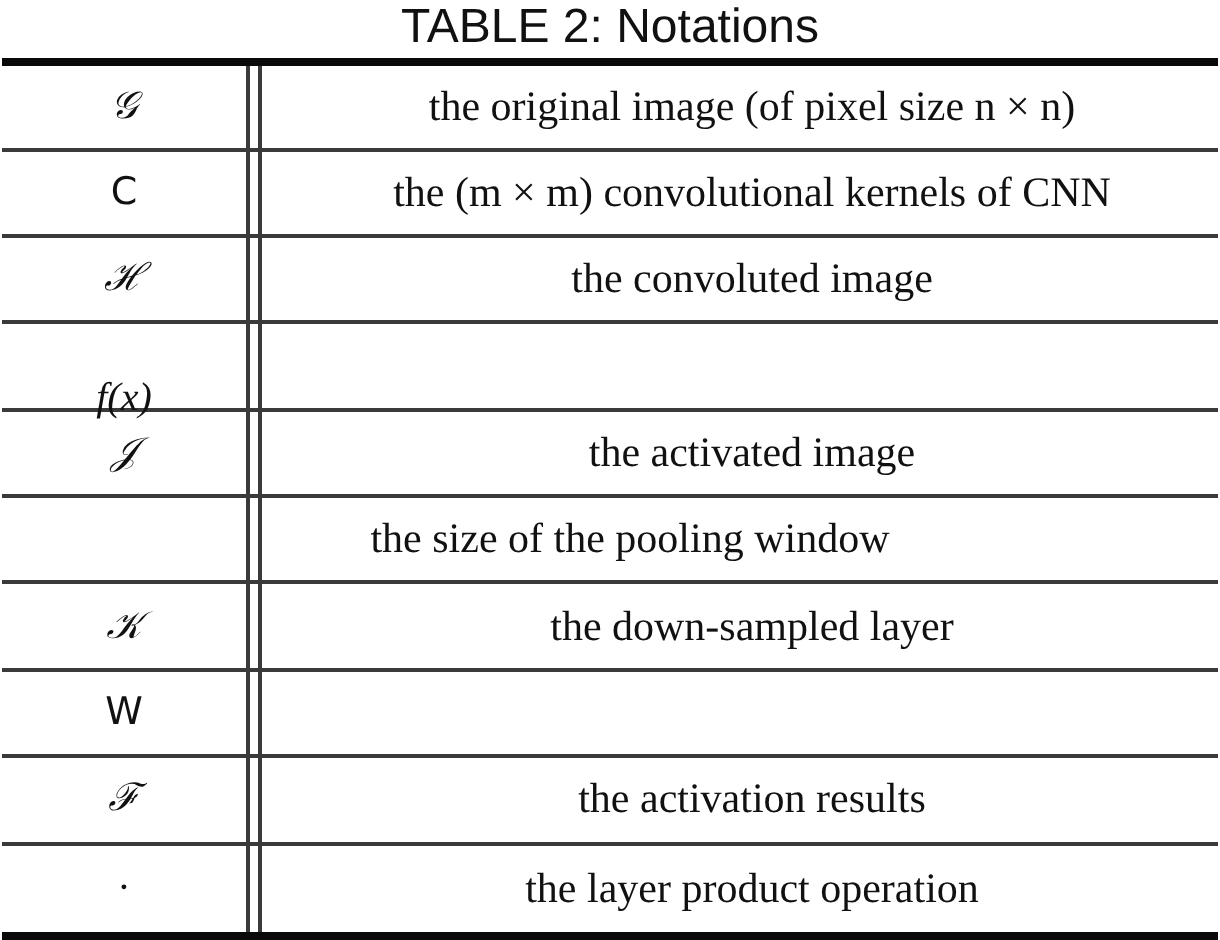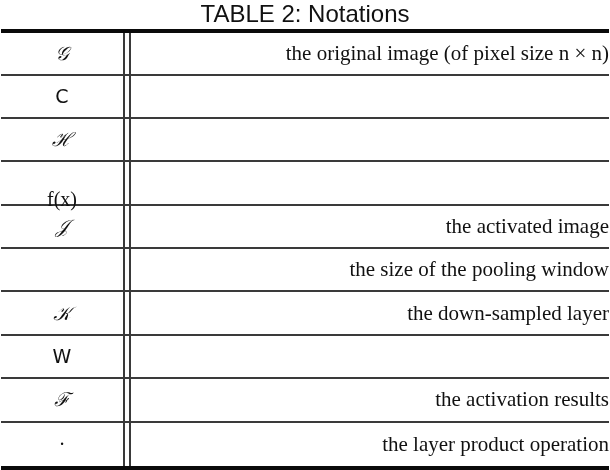--- a/index.html
+++ b/index.html
@@ -56,30 +56,31 @@
       font-size: 20px;
       line-height: 1;
       font-family: "Liberation Serif", "DejaVu Serif", serif;
     }
     .sym.script {
       font-style: italic;
       font-family: "DejaVu Serif", serif;
       font-size: 19px;
     }
     .sym.italic {
+      font-style: italic;
       margin-top: 32px;
     }
     .sym.sans {
       font-family: "DejaVu Sans", "Liberation Sans", sans-serif;
       font-size: 19px;
     }
     .desc {
       flex: 1 1 auto;
       margin-left: 20px;
-      text-align: right;
+      text-align: center;
       font-family: "Liberation Serif", "DejaVu Serif", serif;
       font-size: 21px;
       line-height: 1;
       color: #111;
     }
     .vline {
       position: absolute;
       top: 0;
       bottom: 0;
       left: 122px;
@@ -97,23 +98,25 @@
 
 <div class="table">
   <div class="vline"></div>
 
   <div class="row first">
     <span class="sym script">𝒢</span>
     <span class="desc">the original image (of pixel size n × n)</span>
   </div>
   <div class="row">
     <span class="sym sans">C</span>
+    <span class="desc">the (m × m) convolutional kernels of CNN</span>
   </div>
   <div class="row">
     <span class="sym script">ℋ</span>
+    <span class="desc">the convoluted image</span>
   </div>
   <div class="row">
     <span class="sym italic">f(x)</span>
   </div>
   <div class="row">
     <span class="sym script">𝒥</span>
     <span class="desc">the activated image</span>
   </div>
   <div class="row">
     <span class="desc">the size of the pooling window</span>

